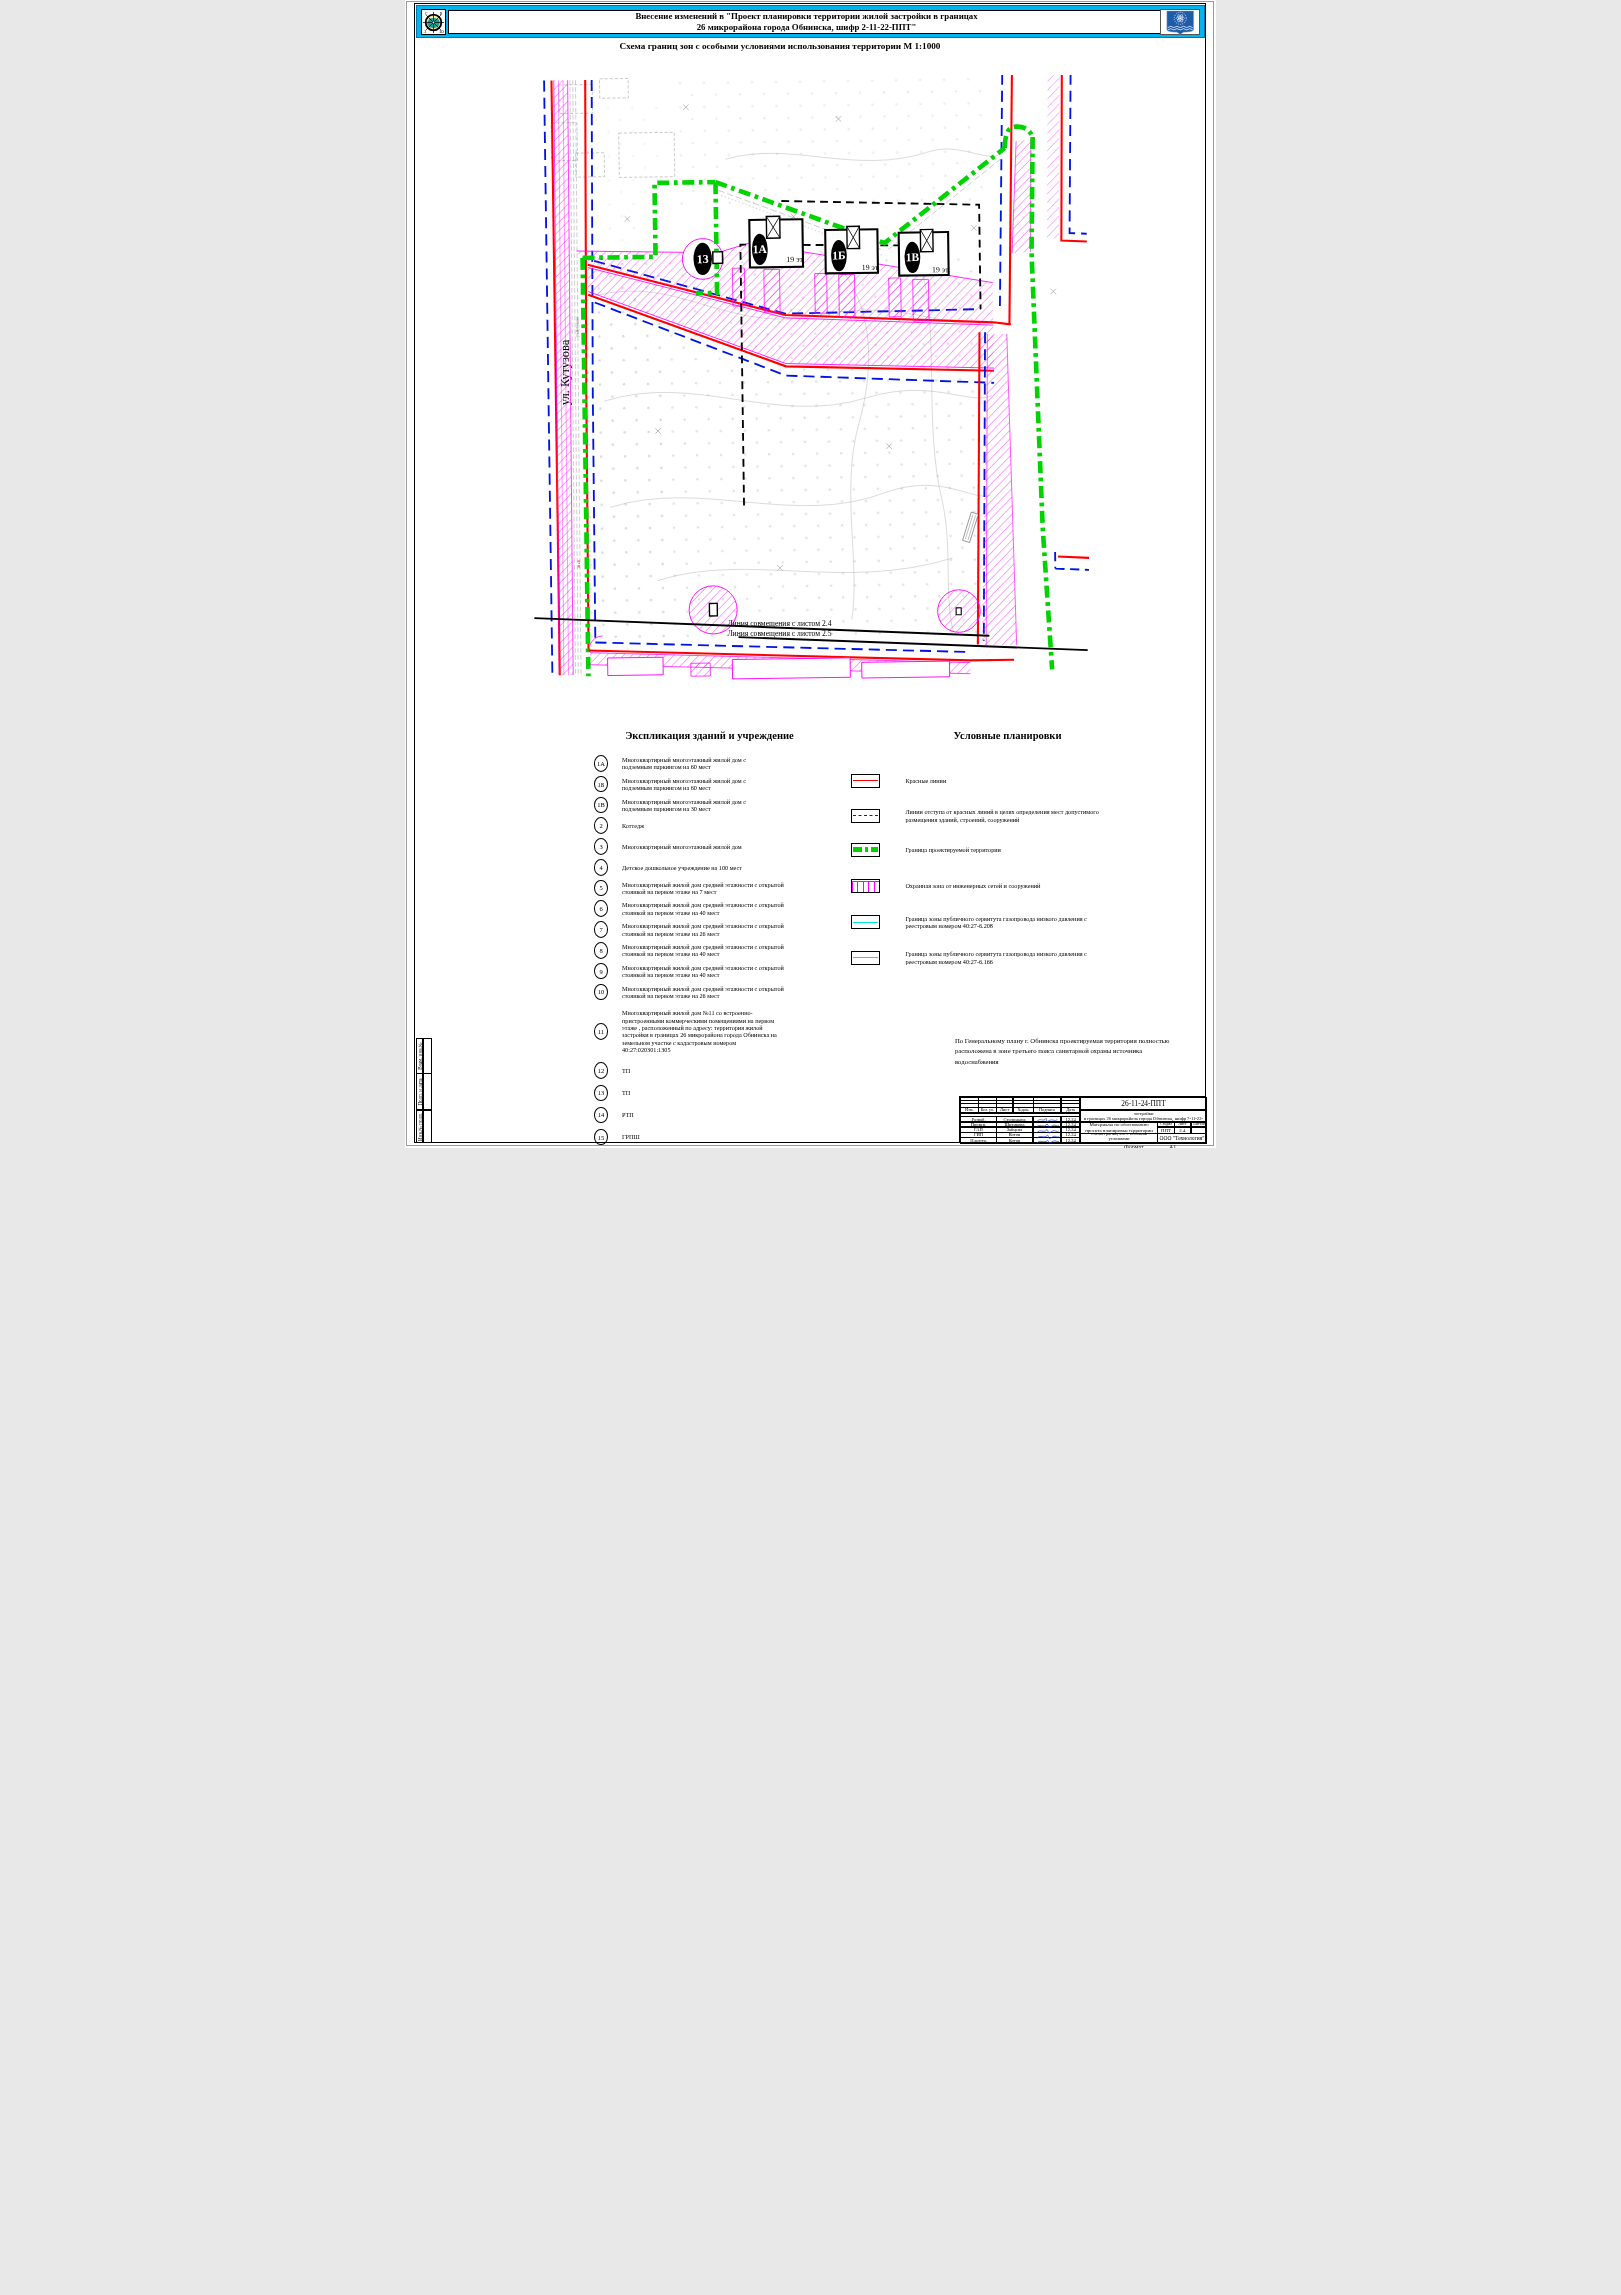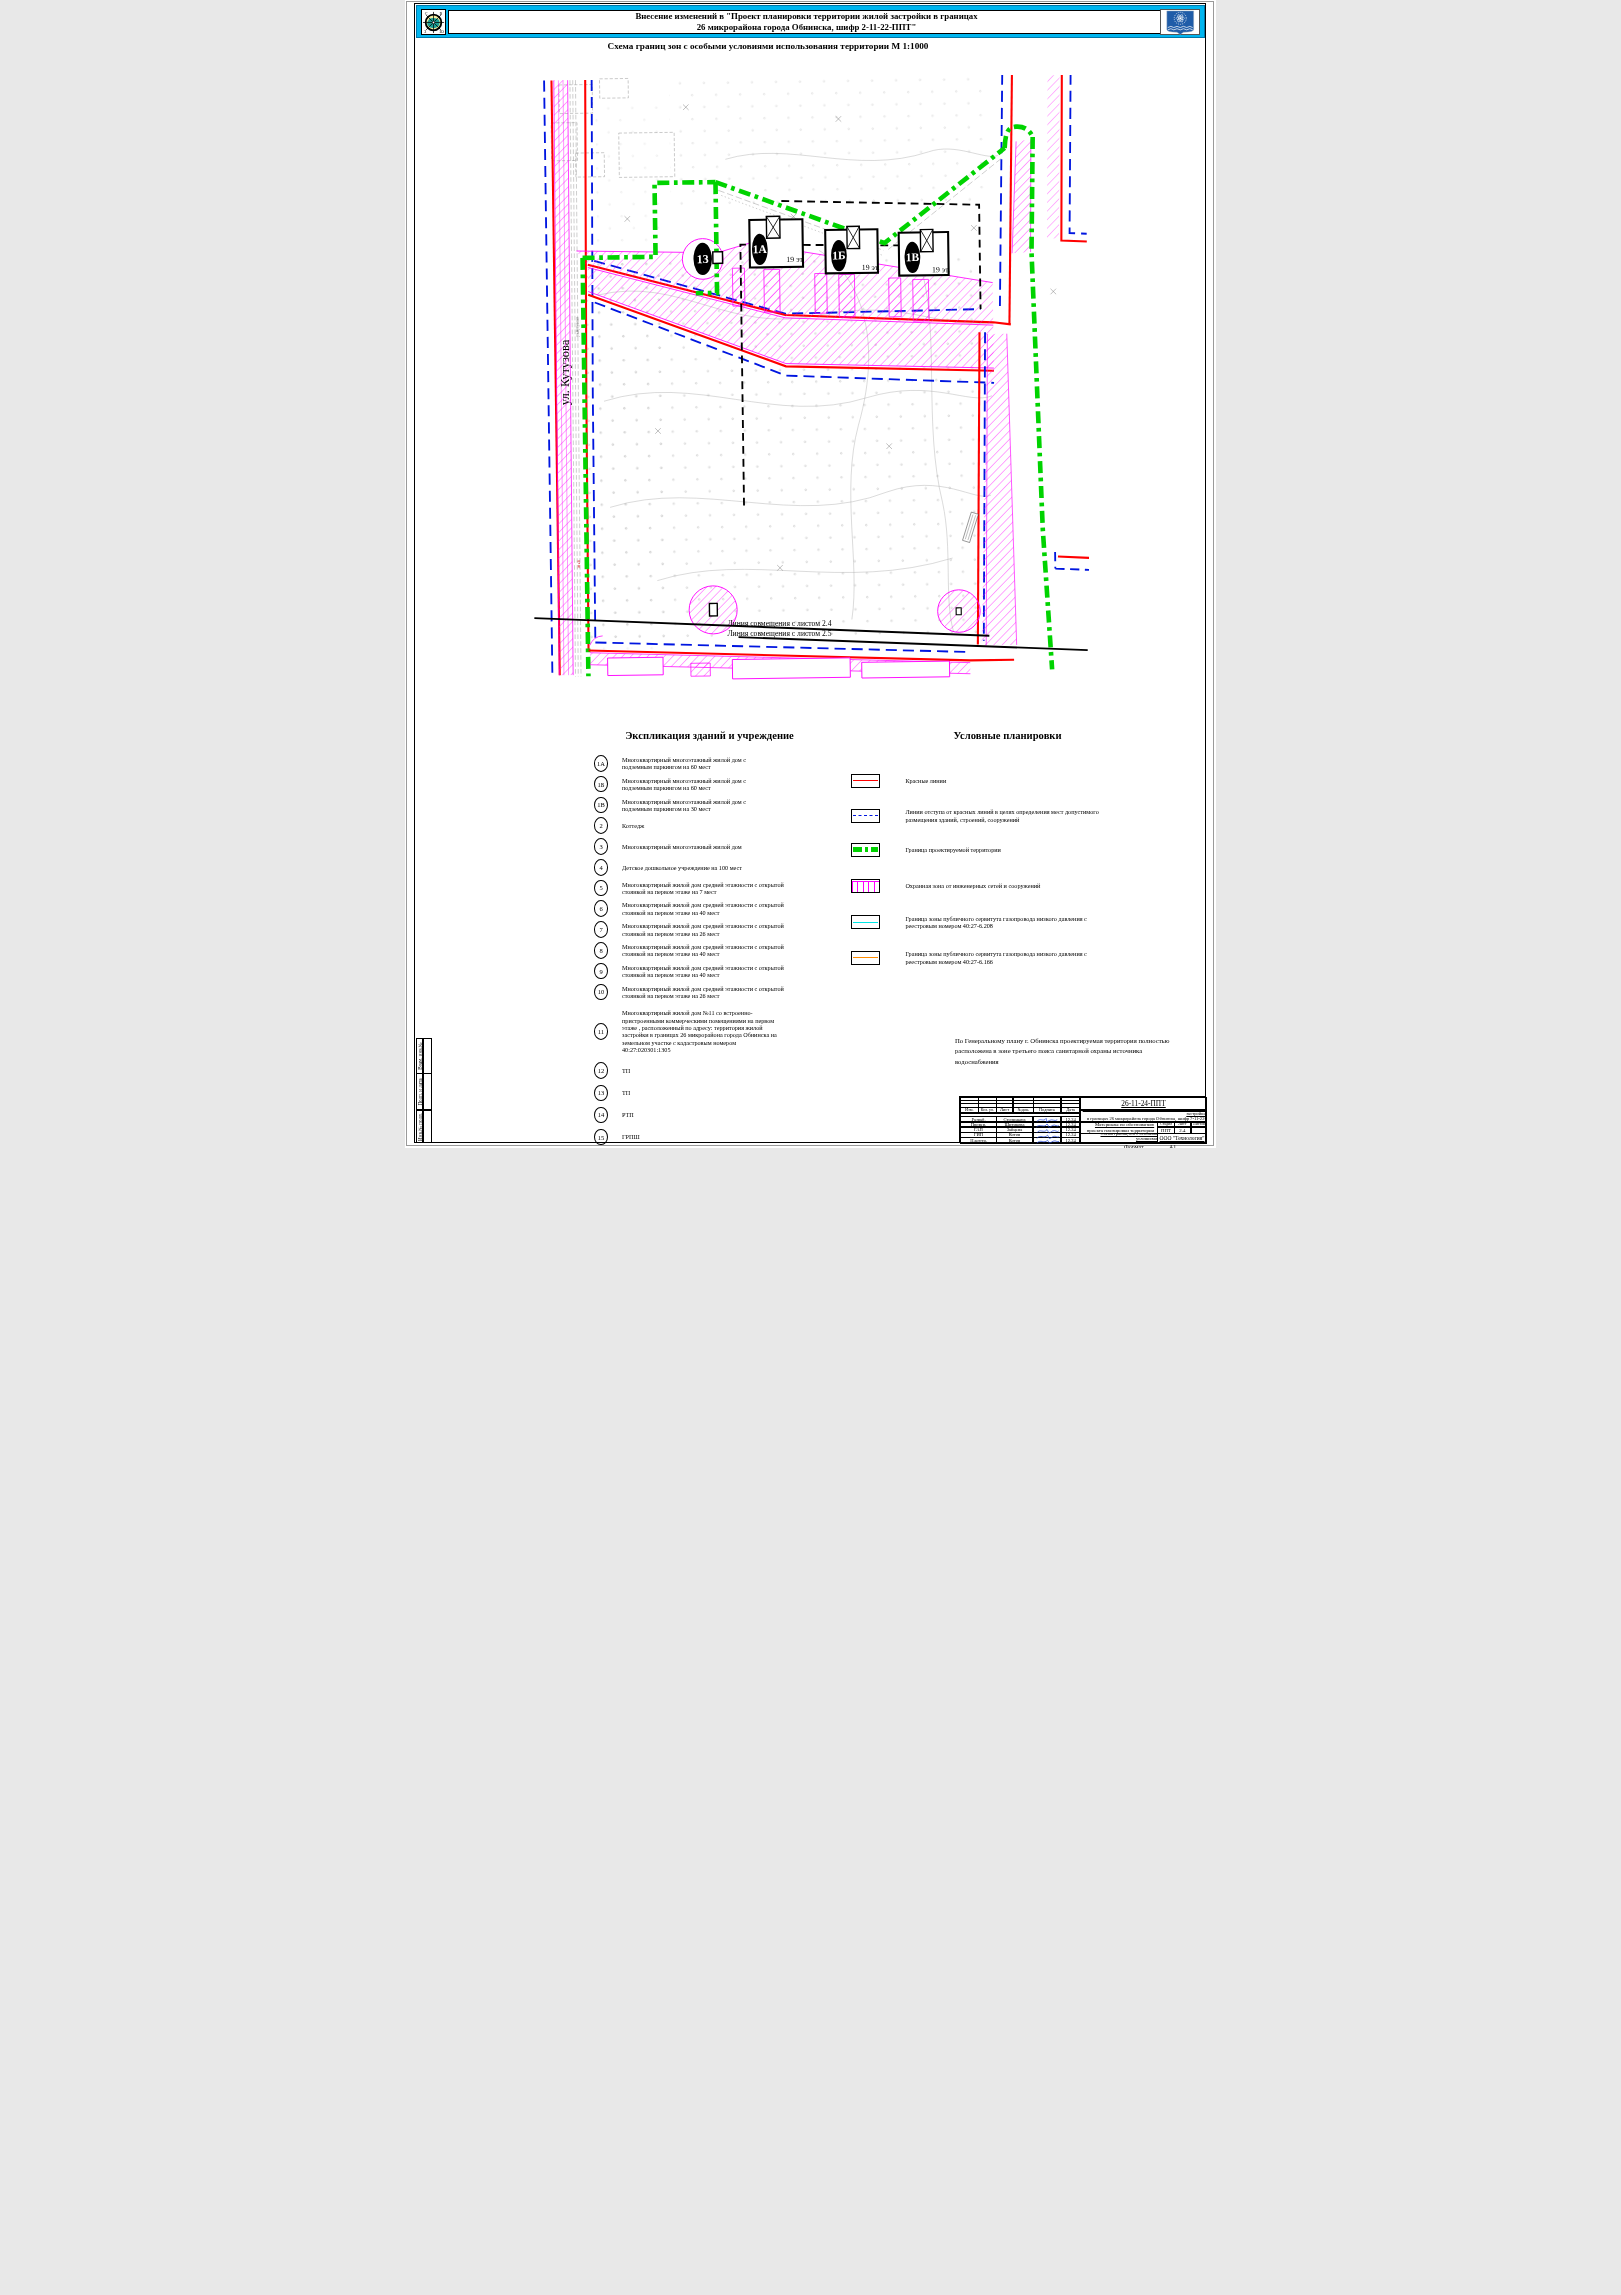--- a/index.html
+++ b/index.html
@@ -8,21 +8,21 @@
         font-family:"Liberation Serif","DejaVu Serif",serif;color:#000;overflow:hidden;}
   .outer-hair{position:absolute;left:0.9px;top:0.9px;width:808px;height:1145px;border:0.5px solid #9a9a9a;}
   .frame{position:absolute;left:9.2px;top:2.8px;width:792px;height:1140px;border:1.4px solid #000;}
   
   .banner{position:absolute;left:11px;top:4.6px;width:789px;height:33px;background:#00b5ef;border:0.5px solid #0077a8;}
   .logo-box{position:absolute;left:3.7px;top:3.2px;width:25px;height:26px;background:#fff;border:0.9px solid #000;}
   .title-box{position:absolute;left:31px;top:4.2px;width:717px;height:24.5px;background:#fff;border:0.9px solid #000;
              display:flex;flex-direction:column;justify-content:center;align-items:center;}
   .title-box div{font-weight:bold;font-size:8.8px;line-height:1.25;white-space:nowrap;}
   .coat-box{position:absolute;right:3.7px;top:3.2px;width:40px;height:26px;background:#fff;border:0.5px solid #555;display:flex;justify-content:center;}
-  .subtitle{position:absolute;left:132px;top:41px;width:462px;text-align:center;font-weight:bold;font-size:9.2px;}
+  .subtitle{position:absolute;left:144px;top:41px;width:462px;text-align:center;font-weight:bold;font-size:9.2px;}
   
   .map{position:absolute;left:129px;top:75px;width:555px;height:606px;}
   svg text{font-family:"Liberation Serif","DejaVu Serif",serif;}
   
   .expl{position:absolute;left:189px;top:730px;width:231px;}
   .expl-title{font-weight:bold;font-size:10.6px;text-align:center;margin-bottom:14px;}
   .erow{display:flex;margin-bottom:4.2px;}
   .erow .badge{flex:0 0 14px;width:14px;height:16.6px;border:0.7px solid #000;border-radius:50%;
                display:flex;align-items:center;justify-content:center;font-size:6.5px;margin-right:14px;align-self:center;}
   .erow .etext{font-size:6.2px;line-height:1.18;align-self:center;}
@@ -39,21 +39,21 @@
   .sw-blue{border-top:1.6px dashed #0016e0;margin-top:-0.9px;}
   .sw-green{height:4.6px;margin-top:-2.3px;background:
      repeating-linear-gradient(90deg,#00d300 0 9.2px,transparent 9.2px 12px,#00d300 12px 15.3px,transparent 15.3px 18px);}
   .sw-hatch{position:absolute;left:0;right:0;top:1.8px;bottom:0;
      background:repeating-linear-gradient(90deg,#ff00ff 0 0.7px,transparent 0.7px 5.5px);border-top:0.9px solid #ff00ff;}
   .sw-cyan{border-top:1.4px solid #00e6e6;margin-top:-0.5px;}
   .sw-orange{border-top:1.4px solid #ff8c00;margin-top:-0.5px;}
   
   .note{position:absolute;left:550px;top:1036px;width:231px;font-size:6.7px;line-height:1.55;}
   .tb{position:absolute;left:554px;top:1096px;width:247px;height:47px;border:1.2px solid #000;font-size:4.9px;}
-  .cell{position:absolute;border:0.5px solid #000;display:flex;align-items:center;justify-content:center;text-align:right;line-height:1.1;overflow:hidden;text-decoration:underline;}
+  .cell{position:absolute;border:0.5px solid #000;display:flex;align-items:center;justify-content:center;text-align:center;line-height:1.1;overflow:hidden;}
   .sig{position:absolute;pointer-events:none;}
   .fmt{position:absolute;left:719px;top:1144px;font-size:6px;display:flex;gap:25.4px;}
   
   .vcell{position:absolute;border:0.7px solid #000;display:flex;align-items:center;justify-content:center;}
   .vcell span{transform:rotate(-90deg);white-space:nowrap;font-size:5.1px;}
 </style>
 </head>
 <body>
 
 <div class="page">

